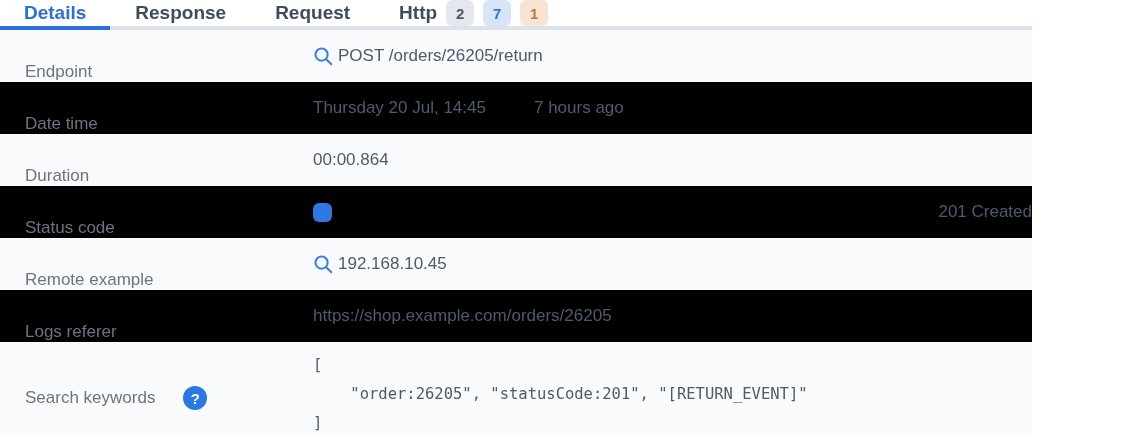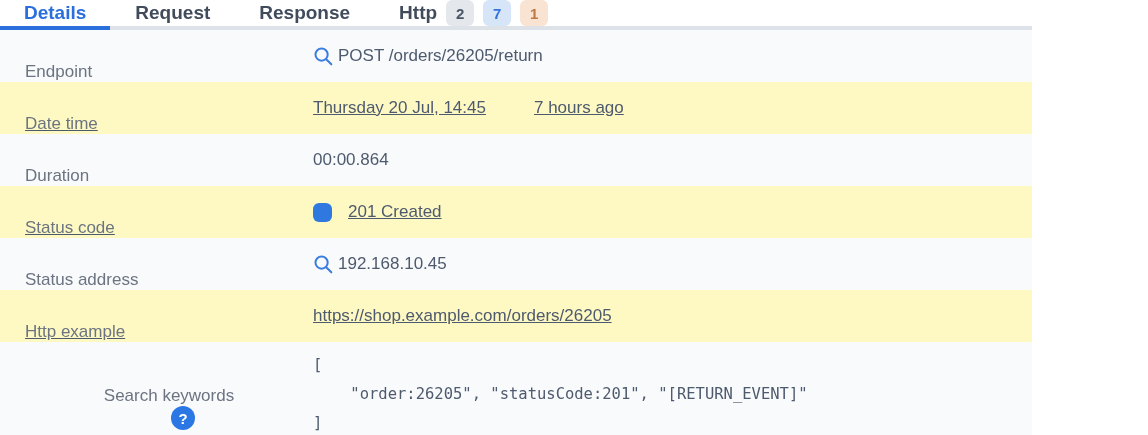--- a/index.html
+++ b/index.html
@@ -29,32 +29,32 @@
     min-width:28px; height:26px; padding:0 7px; border-radius:6px;
     font-size:15px; font-weight:700;
   }
   .badge.gray   { background:#e4e7eb; color:#4a5568; }
   .badge.blue   { background:#d7e5f8; color:#3273dc; }
   .badge.orange { background:#f9e3d3; color:#bf7940; }
 
   
   .rows { flex:1; display:flex; flex-direction:column; }
   .row { display:flex; align-items:center; min-height:43px; font-size:17px; }
-  .row.shade { background:#fef9c3;text-decoration:underline; }
+  .row.shade { background:#000000; }
   .row.light { background:#f8fafc; }
   .row-label {
     width:313px; padding-left:25px; flex-shrink:0;
     color:#6b7480; display:flex; align-items:center;margin-top:32px;
   }
   .row-value { flex:1; display:flex; align-items:center; gap:4px; color:#4e5a6e; }
-  .row-value.tight { gap:16px; }
+  .row-value.tight { gap:16px;justify-content:space-between; }
   .secondary { margin-left:44px; }
 
   .row.tall { align-items:flex-start; padding-top:9px; }
-  .row.tall .row-label { padding-top:3px;flex-direction:column; }
+  .row.tall .row-label { padding-top:3px; }
 
   .search-icon { width:21px; height:21px; display:inline-flex; flex-shrink:0; cursor:pointer; }
   .status-square { width:19px; height:19px; border-radius:6px; background:#2e78e0; flex-shrink:0; }
   .help-icon {
     width:24px; height:24px; border-radius:50%; background:#2b78e4;
     color:#ffffff; font-size:15px; font-weight:700;
     display:inline-flex; align-items:center; justify-content:center;
     margin-left:28px; cursor:pointer; flex-shrink:0;
   }
   .code {
@@ -65,24 +65,24 @@
 </head>
 <body>
 
 <div class="panel">
 
   <div class="tabbar">
     <div class="tab active">
       <span>Details</span>
     </div>
     <div class="tab">
-      <span>Request</span>
+      <span>Response</span>
     </div>
     <div class="tab">
-      <span>Response</span>
+      <span>Request</span>
     </div>
     <div class="tab">
       <span>Http</span>
       <span class="badge gray">2</span>
       <span class="badge blue">7</span>
       <span class="badge orange">1</span>
     </div>
   </div>
 
   <div class="rows">
@@ -117,34 +117,34 @@
 
     <div class="row shade">
       <div class="row-label">Status code</div>
       <div class="row-value tight">
         <span class="status-square"></span>
         <span>201 Created</span>
       </div>
     </div>
 
     <div class="row light">
-      <div class="row-label">Status address</div>
+      <div class="row-label">Remote example</div>
       <div class="row-value">
         <span class="search-icon">
           <svg viewBox="0 0 22 22" width="21" height="21" fill="none" stroke="#3b7ce2" stroke-width="2.1" stroke-linecap="round">
             <circle cx="9" cy="9" r="6.4"></circle>
             <line x1="13.8" y1="13.8" x2="19.2" y2="19.2"></line>
           </svg>
         </span>
         <span>192.168.10.45</span>
       </div>
     </div>
 
     <div class="row shade">
-      <div class="row-label">Http example</div>
+      <div class="row-label">Logs referer</div>
       <div class="row-value">
         <span>https://shop.example.com/orders/26205</span>
       </div>
     </div>
 
     <div class="row light tall" style="flex:1;">
       <div class="row-label">
         <span>Search keywords</span>
         <span class="help-icon">?</span>
       </div>

